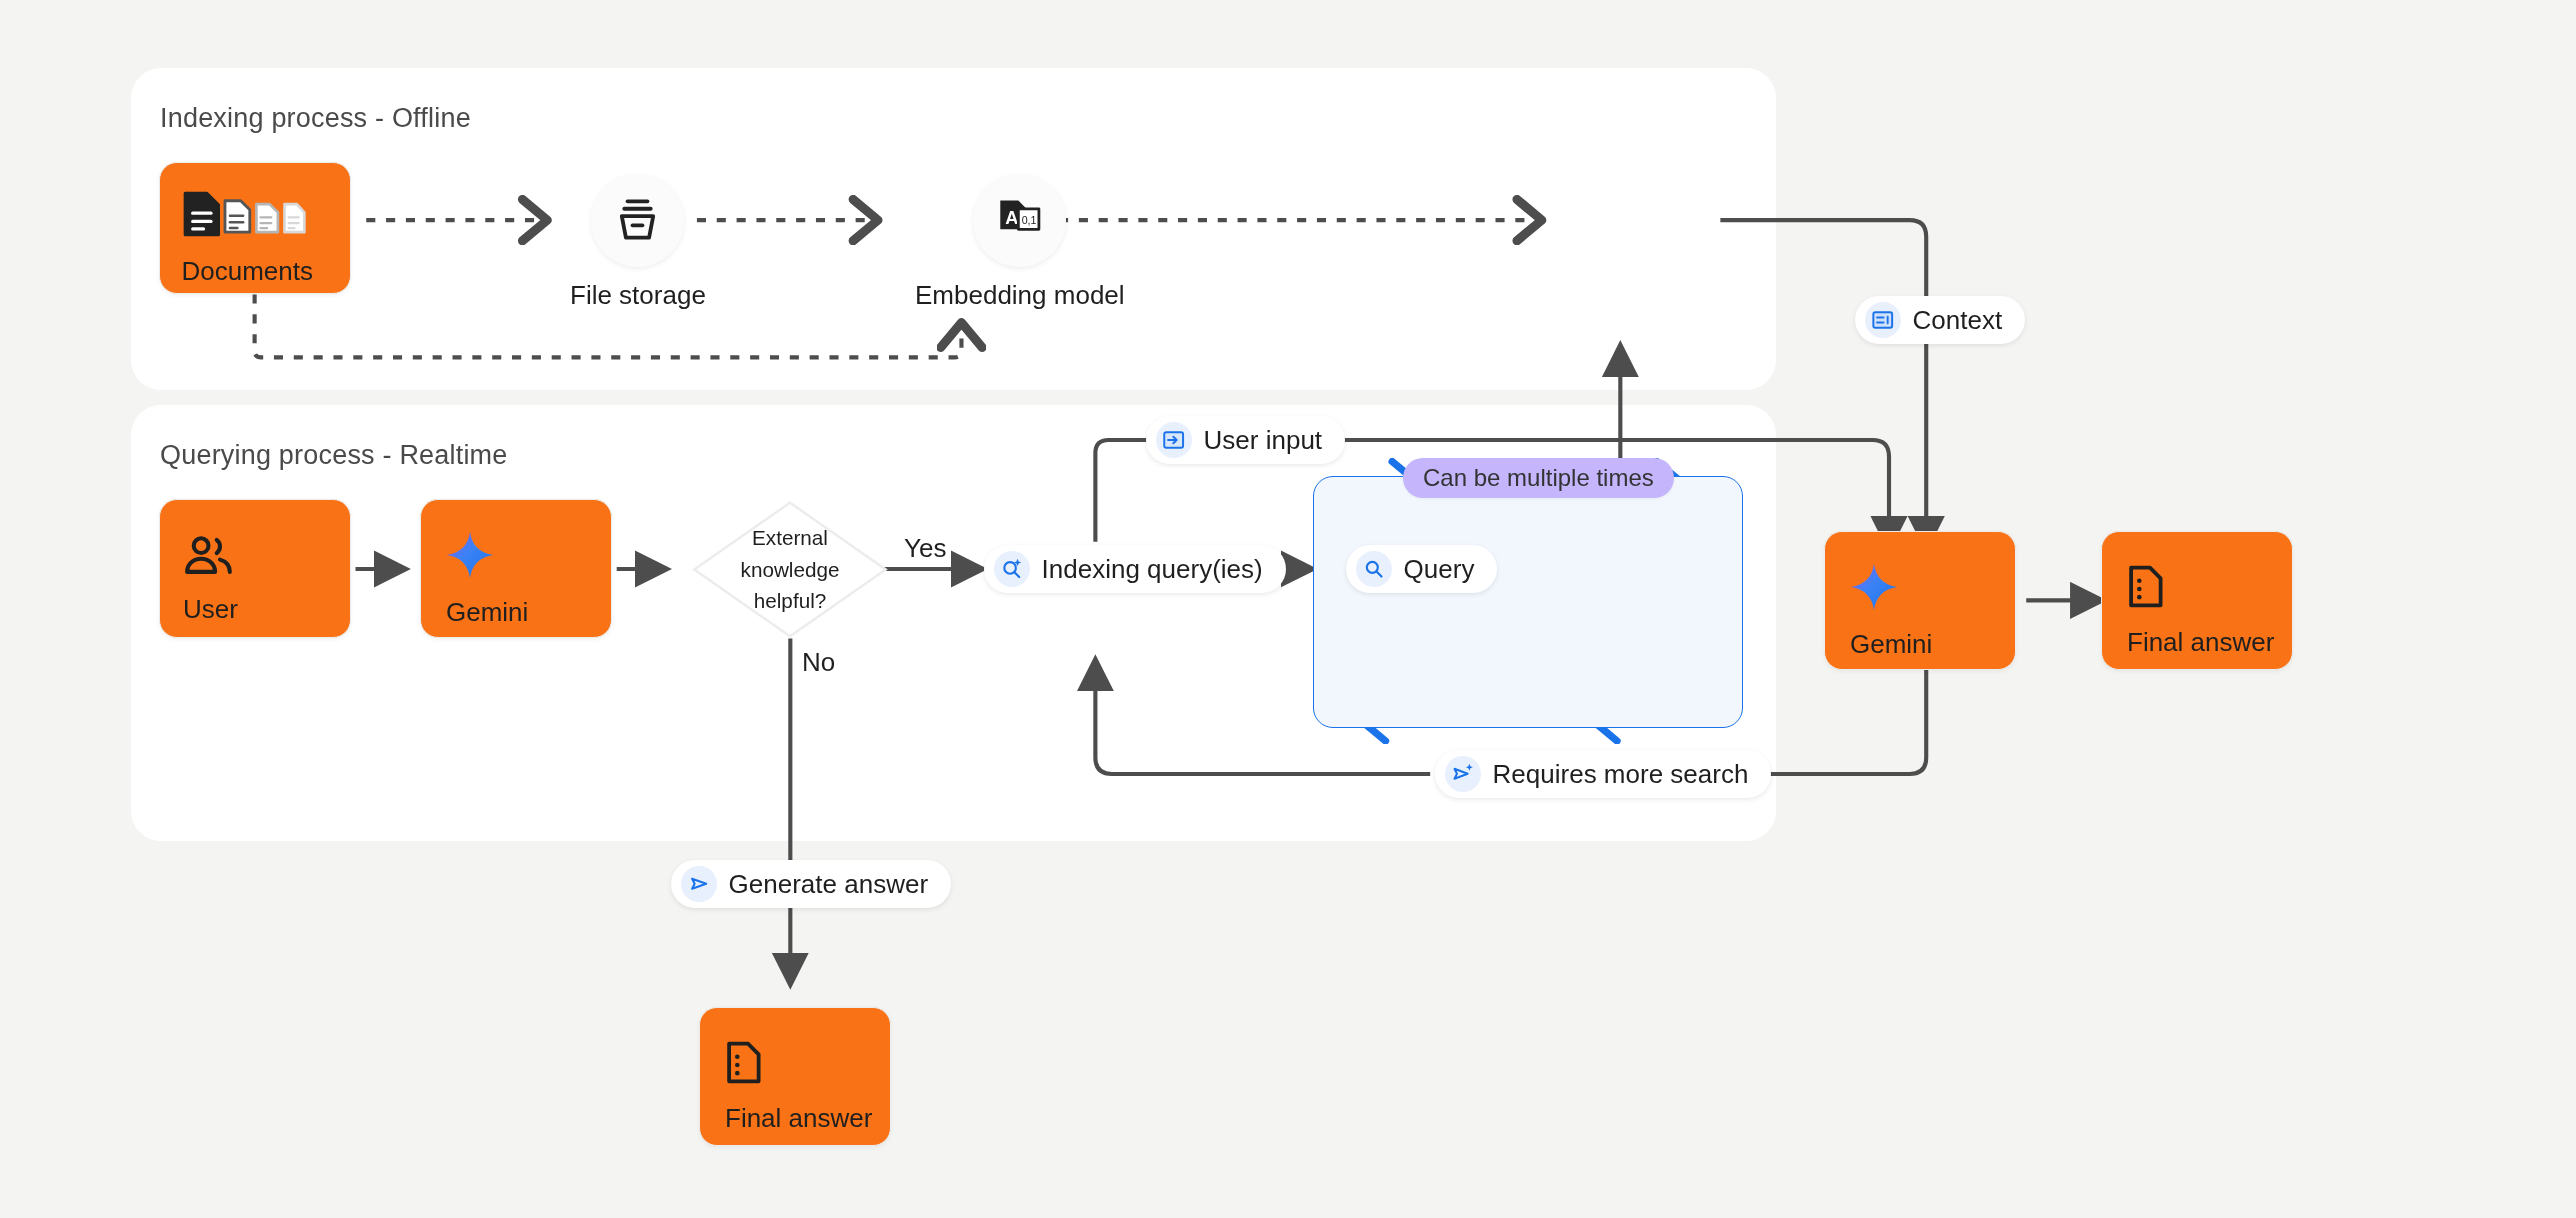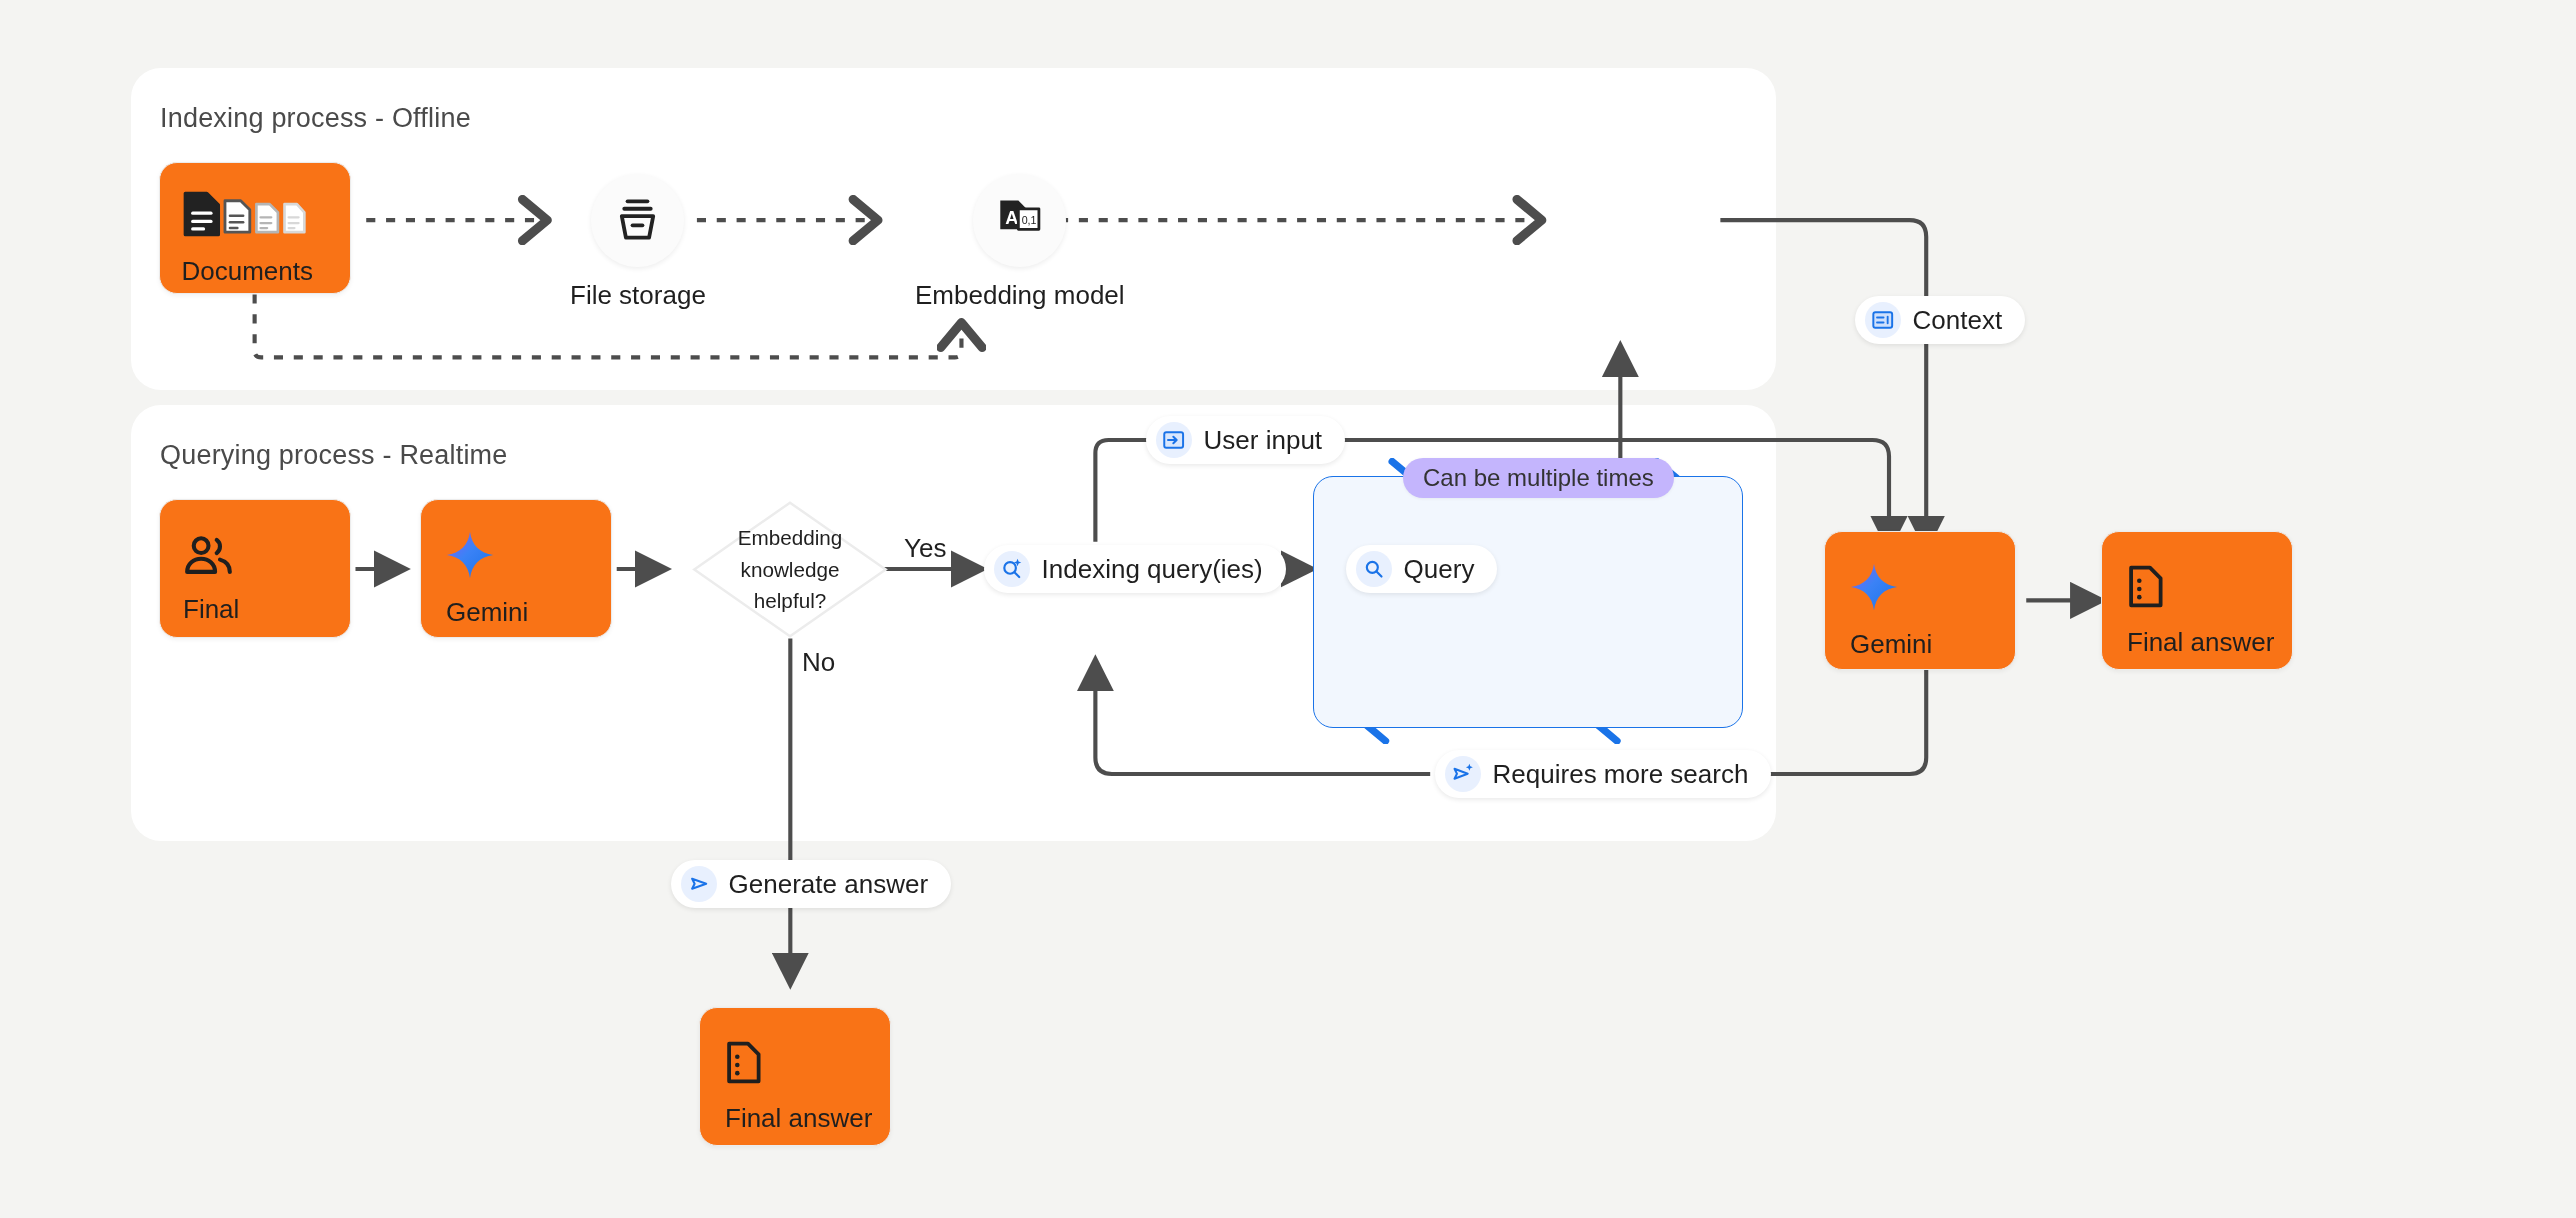--- a/index.html
+++ b/index.html
@@ -232,38 +232,38 @@
     <div class="ico">
       <svg width="51" height="41" viewBox="0 0 62 50">
         <g fill="none" stroke="#1f1f1f" stroke-width="5" stroke-linecap="round" stroke-linejoin="round">
           <circle cx="22" cy="13" r="9"></circle>
           <path d="M5,45 c0,-10 8,-16 17,-16 c9,0 17,6 17,16 z"></path>
           <path d="M41,6 a10,10 0 0 1 0,16"></path>
           <path d="M45,30 c7,2 12,7 12,15"></path>
         </g>
       </svg>
     </div>
-    <div class="lbl" style="margin-top:18px;">Final</div>
+    <div class="lbl" style="margin-top:18px;">User</div>
   </div>
 
   <div class="card" style="left:420px;top:499px;width:192px;height:139px;align-items:flex-start;padding:21.5px 0 0 25px;">
     <div class="ico">
       <svg width="48" height="48" viewBox="0 0 58 58">
         <path d="M29,1 C31,17 41,27 57,29 C41,31 31,41 29,57 C27,41 17,31 1,29 C17,27 27,17 29,1 Z" fill="url(#gemGrad)"></path>
       </svg>
     </div>
     <div class="lbl" style="margin-top:18px;">Gemini</div>
   </div>
 
   <div class="diamond-wrap" style="left:691px;top:499px;width:198px;height:141px;">
     <svg width="198" height="141" viewBox="0 0 240 170" style="position:absolute;left:0;top:0;">
       <path d="M120,4 L236,85 L120,166 L4,85 Z" fill="#ffffff" stroke="#ececec" stroke-width="3"></path>
     </svg>
     <div class="diamond-txt">
-      <span>Embedding</span>
+      <span>External</span>
       <span>knowledge</span>
       <span>helpful?</span>
     </div>
   </div>
 
   <div class="ftxt" style="left:904px;top:533px;">Yes</div>
   <div class="ftxt" style="left:802px;top:647px;">No</div>
 
   <div class="pill" style="left:984px;top:545px;">
     <span class="pico">

